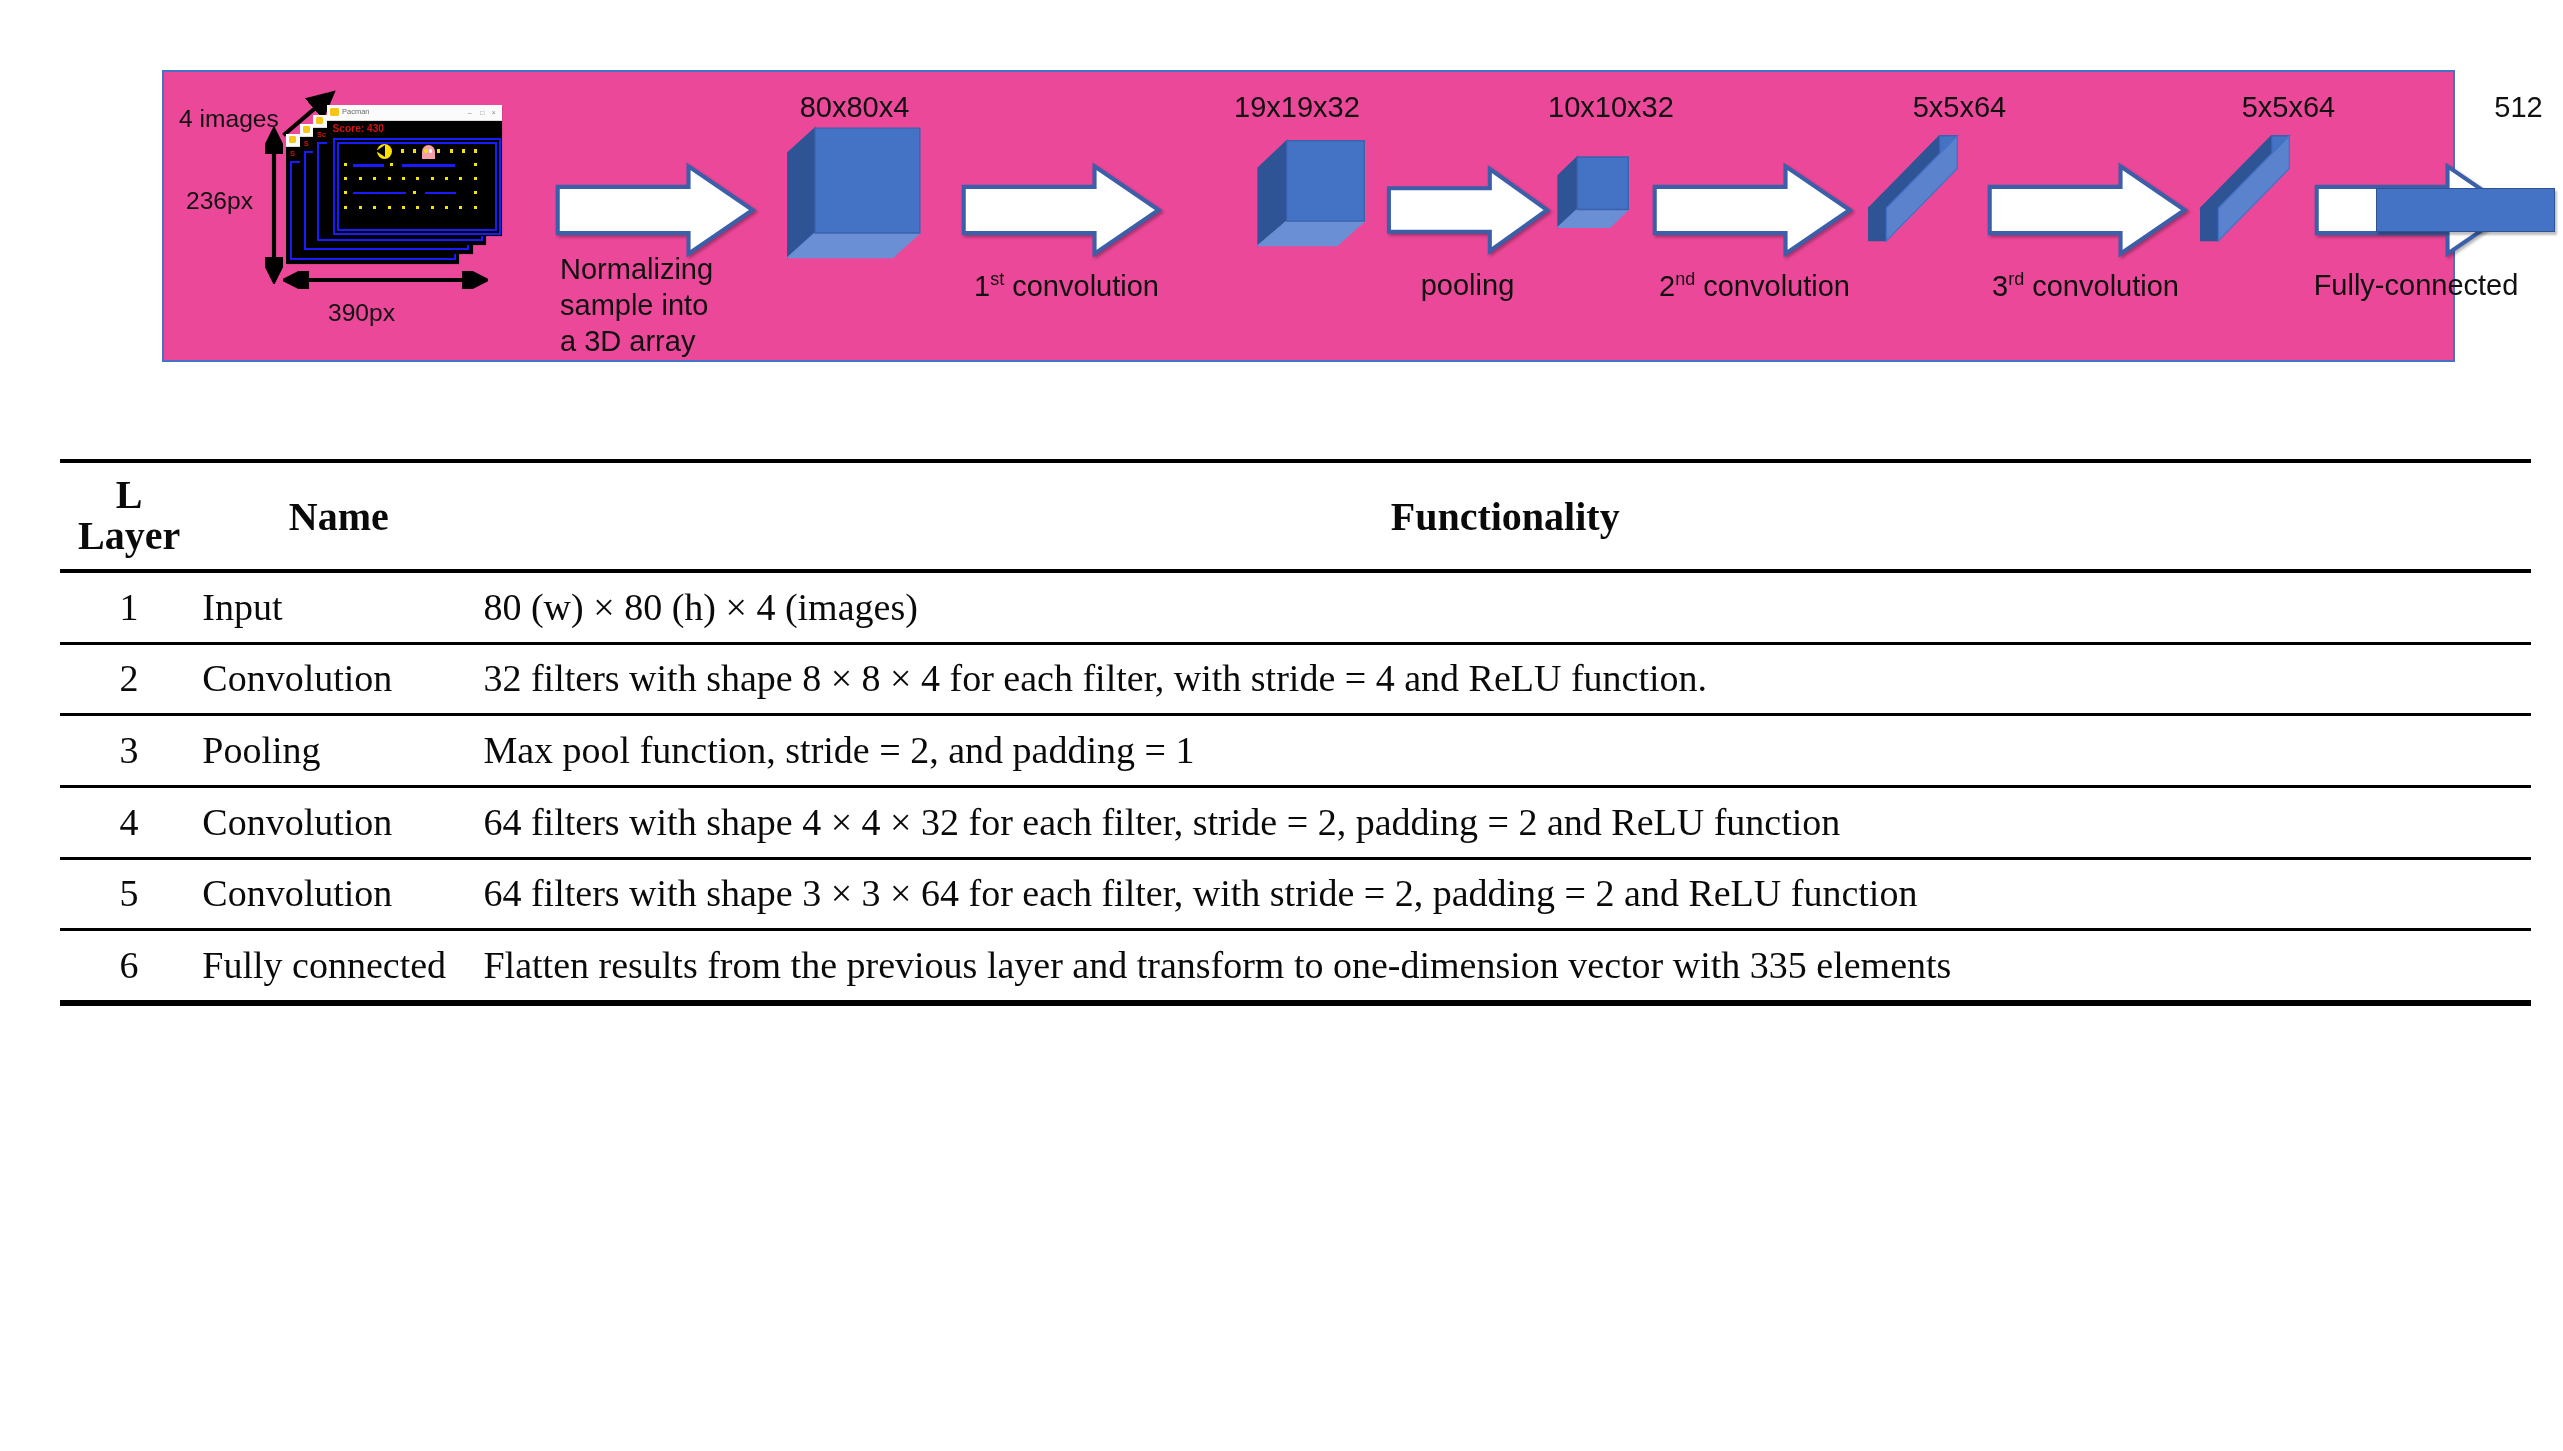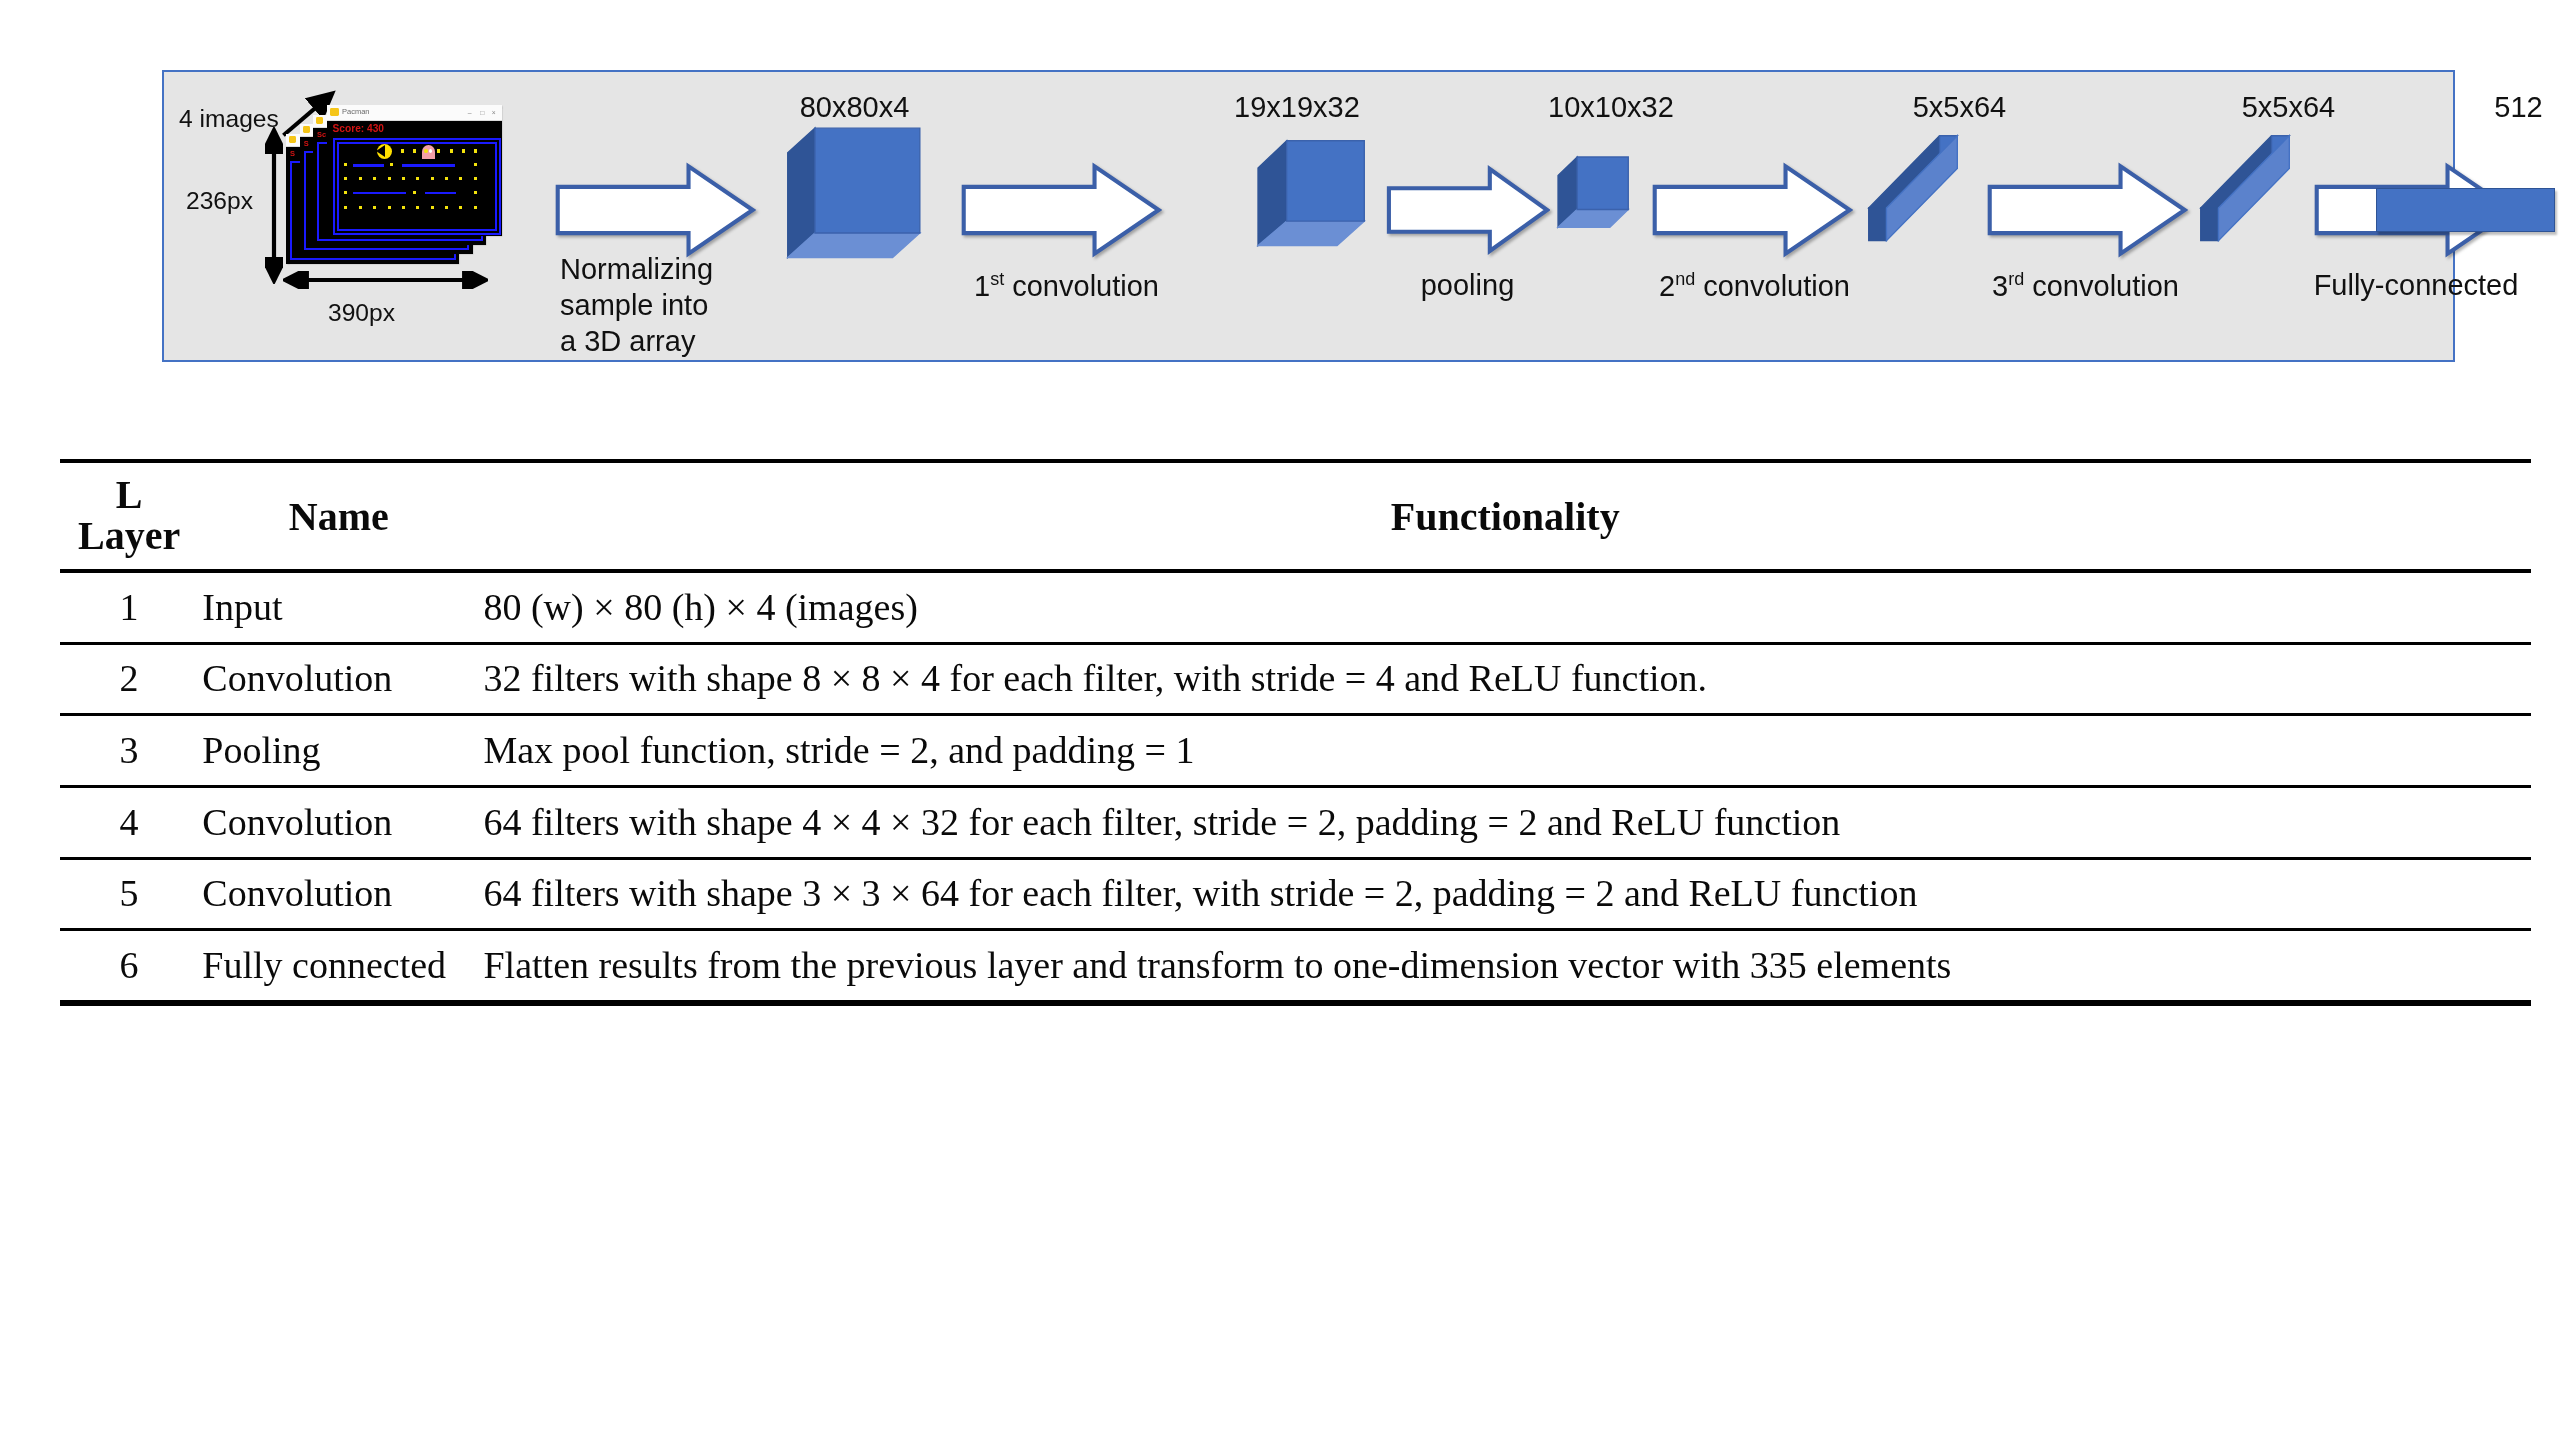--- a/index.html
+++ b/index.html
@@ -9,21 +9,21 @@
     font-family:"Liberation Serif", serif;
     position:relative;
     overflow:hidden;
   }
 
   
   #arch-panel{
     position:absolute;
     left:162px; top:70px;
     width:2293px; height:292px;
-    background:#e5e5e5;
+    background:#ec4899;
     border:2.7px solid #4472C4;
     box-sizing:border-box;
   }
 
   .dim-label{
     position:absolute;
     font-family:"Liberation Sans", sans-serif;
     font-size:29px;
     color:#111;
     white-space:nowrap;

